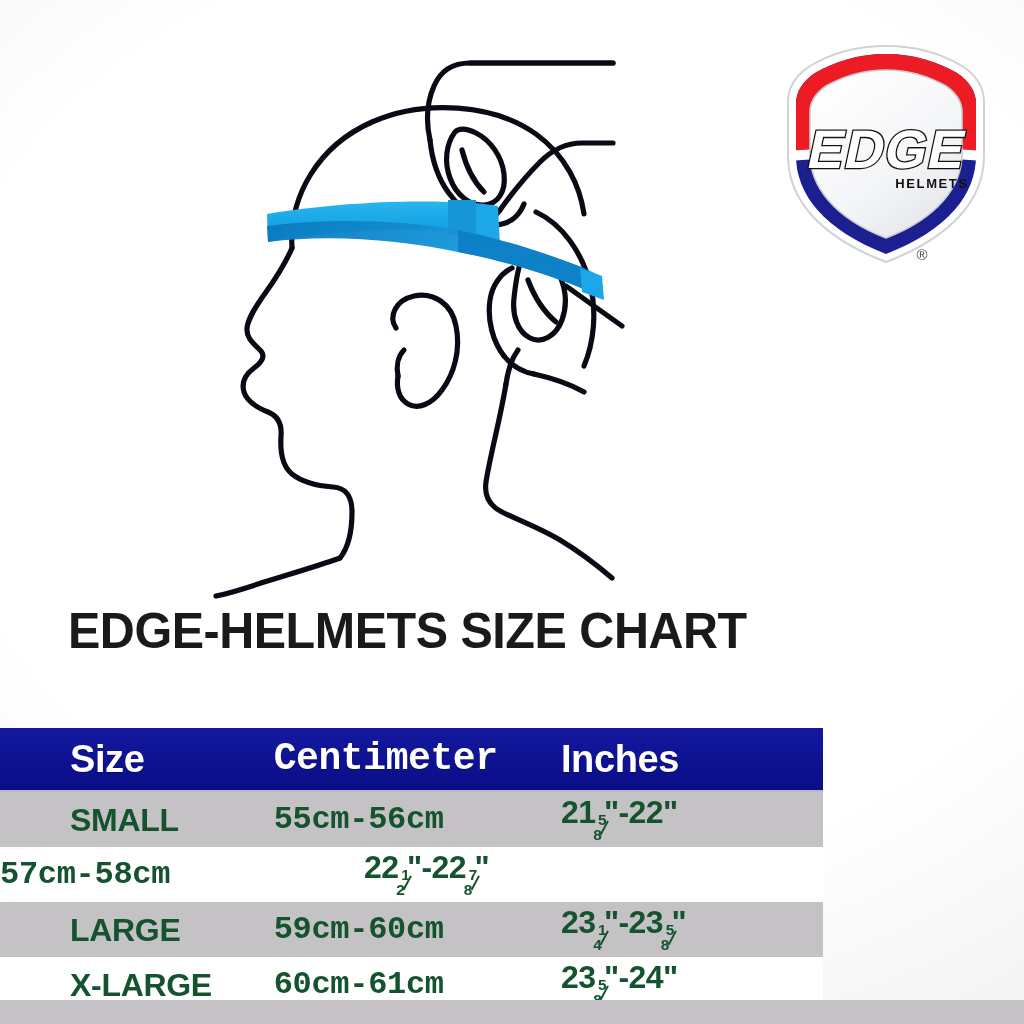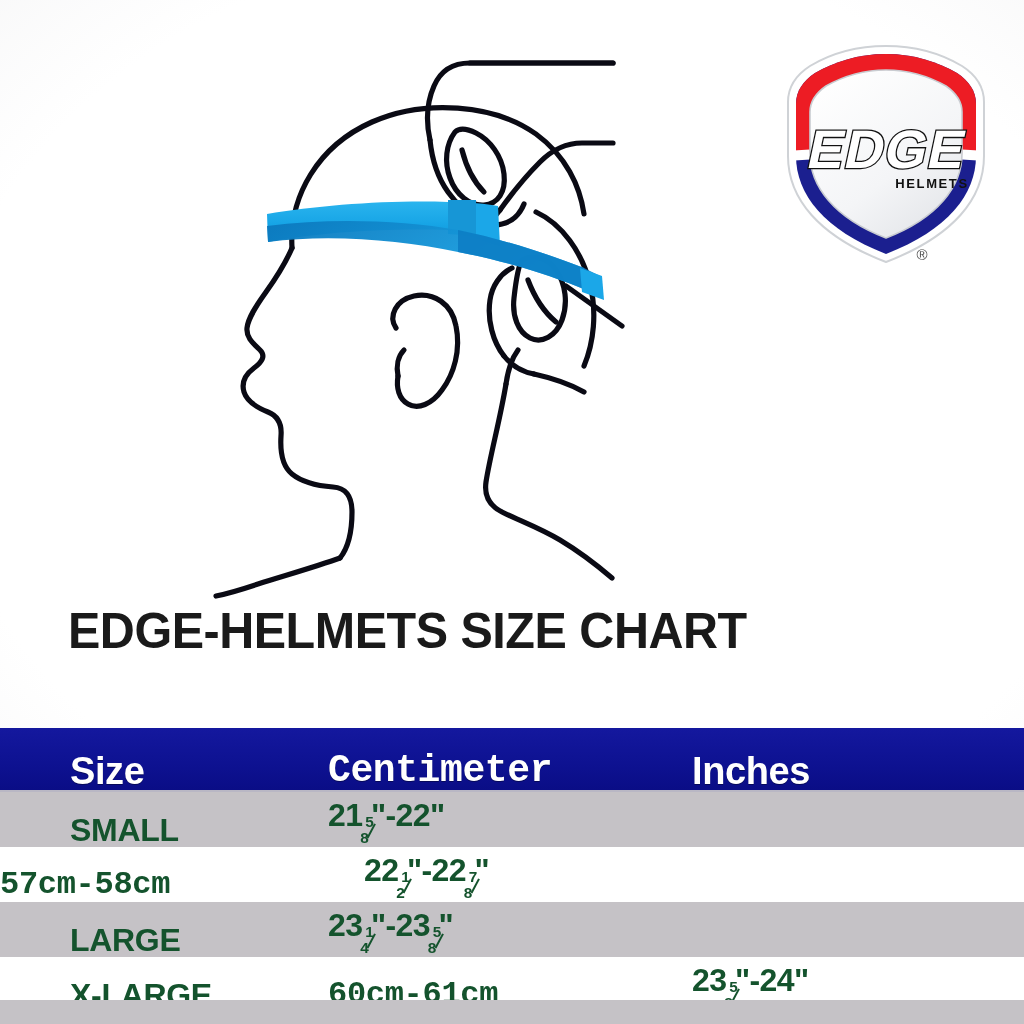--- a/index.html
+++ b/index.html
@@ -61,22 +61,22 @@
 
   
   #size-table {
     position: absolute;
     left: 0;
     top: 728px;
     width: 1024px;
   }
   .trow {
     display: flex;
-    align-items: flex-end;
-    width: 1024px;
+    align-items: center;
+    width: 823px;
     box-sizing: border-box;
   }
   .trow .c-size   { width: 328px; padding-left: 70px; box-sizing: border-box; }
   .trow .c-cm     { width: 364px; box-sizing: border-box; font-family: Liberation Mono, monospace; }
   .trow .c-in     { width: 332px; box-sizing: border-box; }
 
   #header-row {
     height: 64px;
     background: linear-gradient(180deg, #14189e 0%, #0e1292 55%, #0a0d86 100%);
     color: #ffffff;
@@ -350,20 +350,21 @@
   <div id="size-table">
 
     <div id="header-row" class="trow">
       <div class="c-size"><span class="hcell">Size</span></div>
       <div class="c-cm">  <span class="hcell">Centimeter</span></div>
       <div class="c-in">  <span class="hcell">Inches</span></div>
     </div>
 
     <div class="trow body-row shade">
       <div class="c-size"><span class="bcell">SMALL</span></div>
+      <div class="c-cm">  <span class="bcell">55cm-56cm</span></div>
       <div class="c-in">
         <span class="bcell">
           <span>21</span><span class="frac">
               <span class="num">5</span>
               <span class="bar"></span>
               <span class="den">8</span>
             </span><span>"</span><span>-</span><span>22</span><span>"</span>
         </span>
       </div>
     </div>
@@ -380,20 +381,21 @@
               <span class="num">7</span>
               <span class="bar"></span>
               <span class="den">8</span>
             </span><span>"</span>
         </span>
       </div>
     </div>
 
     <div class="trow body-row shade">
       <div class="c-size"><span class="bcell">LARGE</span></div>
+      <div class="c-cm">  <span class="bcell">59cm-60cm</span></div>
       <div class="c-in">
         <span class="bcell">
           <span>23</span><span class="frac">
               <span class="num">1</span>
               <span class="bar"></span>
               <span class="den">4</span>
             </span><span>"</span><span>-</span><span>23</span><span class="frac">
               <span class="num">5</span>
               <span class="bar"></span>
               <span class="den">8</span>

